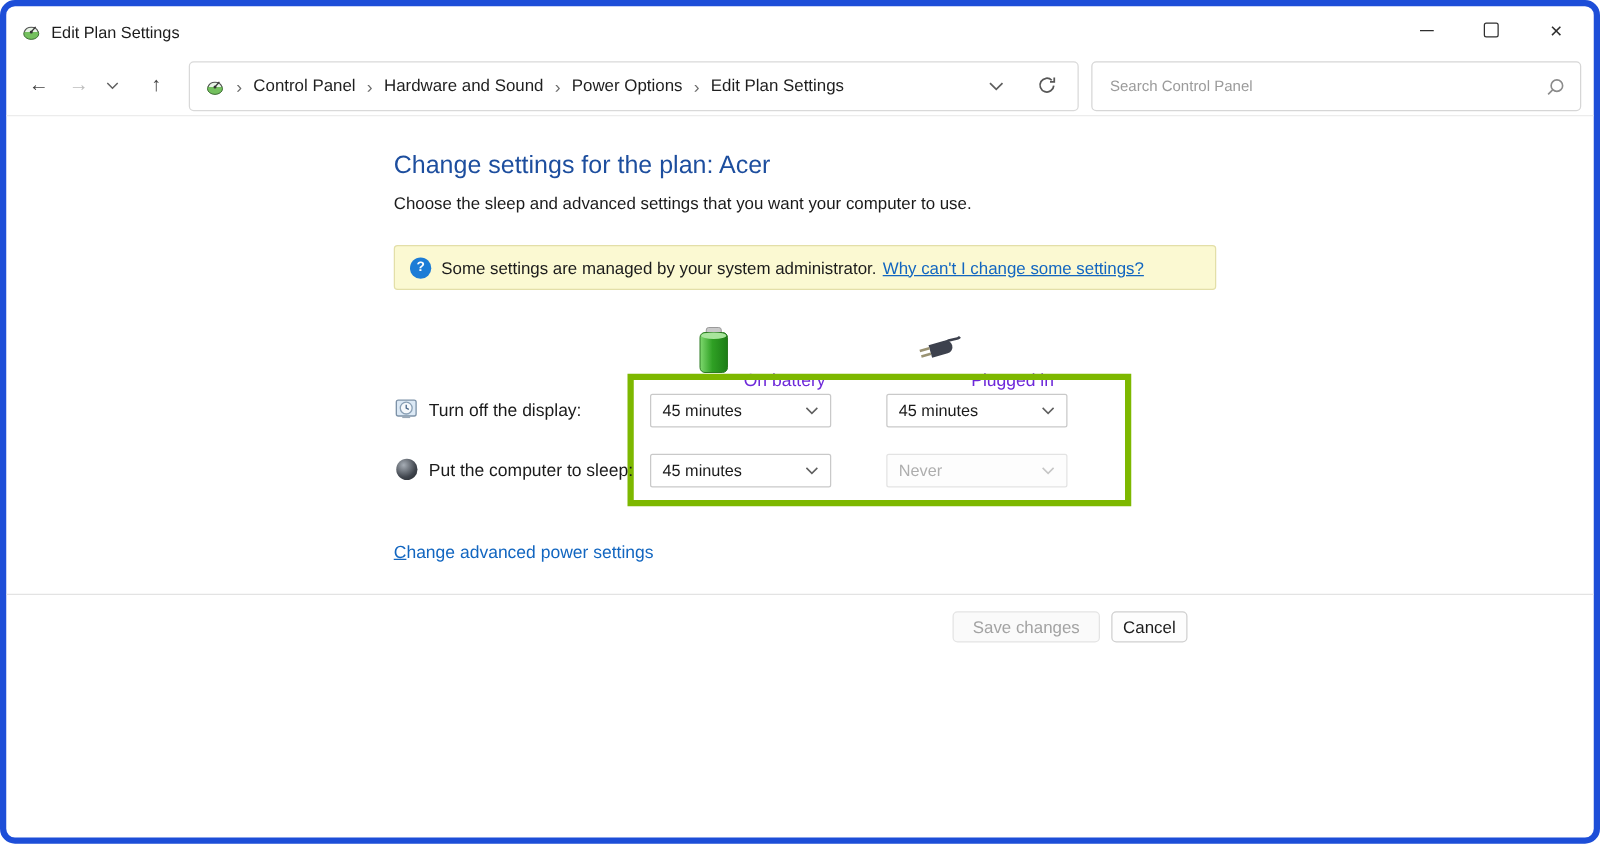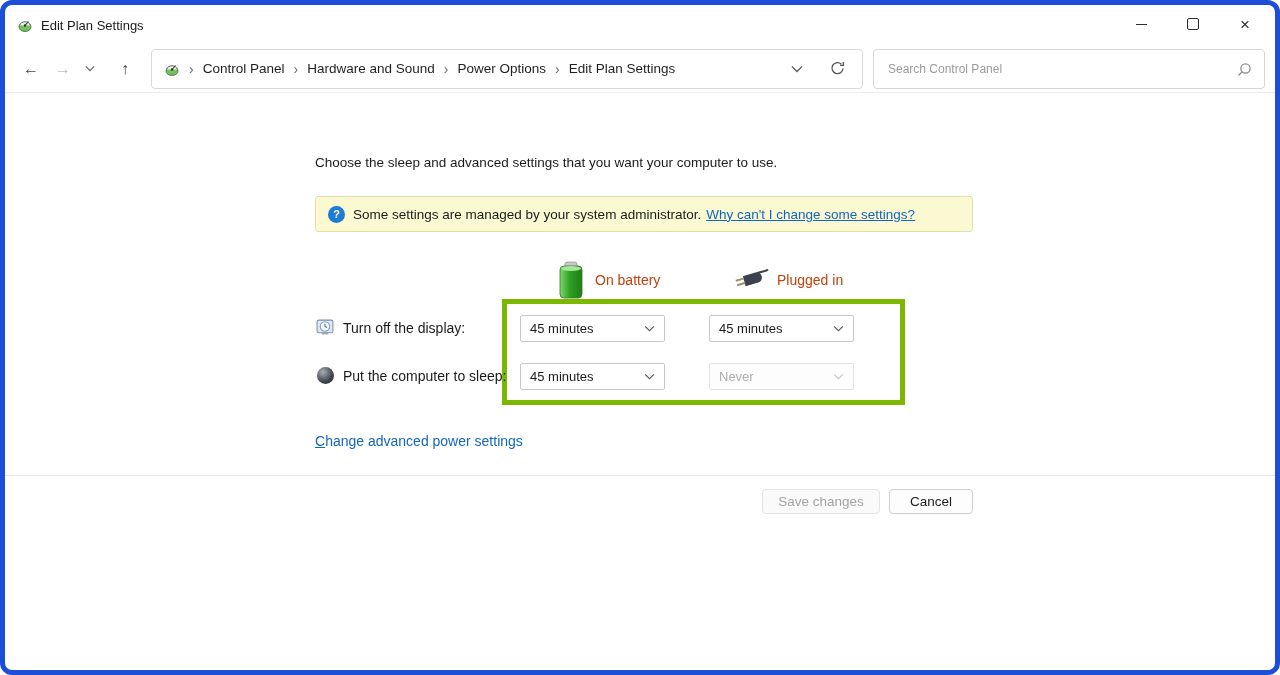--- a/index.html
+++ b/index.html
@@ -36,39 +36,39 @@
   .content{position:absolute;top:88px;left:0;right:0;bottom:0;}
   .abs{position:absolute;}
   .heading{left:310px;top:28px;font-size:20px;color:#1d4e9e;}
   .subtitle{left:310px;top:62px;font-size:13.5px;color:#1b1b1b;}
   .notice{left:310px;top:103px;width:658px;height:36px;background:#fbf9d2;border:1px solid #e3dfa8;
     border-radius:3px;display:flex;align-items:center;padding-left:12px;box-sizing:border-box;}
   .help-badge{width:17px;height:17px;border-radius:50%;background:#1c7cd6;color:#fff;font-size:11px;
     font-weight:bold;display:flex;align-items:center;justify-content:center;margin-right:8px;flex:none;}
   .notice-text{font-size:13.5px;color:#1b1b1b;}
   .notice-link{font-size:13.5px;color:#1266c0;text-decoration:underline;margin-left:5px;cursor:pointer;}
-  .col-head{font-size:14px;color:#c2410c;}
+  .col-head{font-size:14px;color:#6d28d9;margin-top:24px;}
   .highlight-box{left:497px;top:206px;width:403px;height:106px;border:5px solid #7db800;box-sizing:border-box;}
   .row-label{font-size:14px;color:#1b1b1b;}
   .sleep-icon{width:17px;height:17px;border-radius:50%;
     background:radial-gradient(circle at 35% 30%,#a6adb5,#40454d 60%,#23262b);}
   .dd{width:145px;height:27px;border:1px solid #c9c9c9;background:#fff;border-radius:2px;
     display:flex;align-items:center;box-sizing:border-box;}
   .dd-text{font-size:13px;color:#1b1b1b;padding-left:9px;flex:1;}
   .dd-chev{margin-right:9px;}
   .dd.disabled{border-color:#e3e3e3;background:#fdfdfd;}
   .dd.disabled .dd-text{color:#aeaeae;}
   .dd.disabled polyline{stroke:#c6c6c6;}
   .advanced-link{left:310px;top:340px;font-size:14px;color:#1266c0;cursor:pointer;}
   .advanced-link::first-letter{text-decoration:underline;}
   .footer-divider{left:0;right:0;top:382px;height:1px;background:#e3e3e3;}
   .btn{height:25px;border-radius:4px;font-size:13.5px;display:flex;align-items:center;
     justify-content:center;box-sizing:border-box;}
   .btn-save{left:757px;top:396px;width:118px;background:#fafafa;border:1px solid #e4e4e4;color:#a3a3a3;}
-  .btn-cancel{left:884px;top:396px;width:84px;background:#fdfdfd;border:1px solid #cfcfcf;color:#1b1b1b;}
+  .btn-cancel{left:884px;top:396px;width:61px;background:#fdfdfd;border:1px solid #cfcfcf;color:#1b1b1b;}
 </style>
 </head>
 <body>
 
 <div class="window">
 
   <div class="titlebar">
     <span class="app-icon">
       <svg viewBox="0 0 16 16" width="16" height="16">
         <ellipse cx="8" cy="10" rx="6" ry="4.5" fill="#74c05e" stroke="#3c6b33" stroke-width="0.8"></ellipse>
@@ -139,20 +139,21 @@
       <input type="text" placeholder="Search Control Panel" style="">
       <svg class="search-icon" width="16" height="16" viewBox="0 0 16 16">
         <circle cx="9.5" cy="6.5" r="4.6" fill="none" stroke="#8b8b8b" stroke-width="1.3"></circle>
         <line x1="6.1" y1="9.9" x2="2.5" y2="13.5" stroke="#8b8b8b" stroke-width="1.3"></line>
       </svg>
     </div>
   </div>
 
   <div class="content">
 
+    <div class="abs heading">Change settings for the plan: Acer</div>
     <div class="abs subtitle">Choose the sleep and advanced settings that you want your computer to use.</div>
 
     <div class="abs notice">
       <span class="help-badge">?</span>
       <span class="notice-text">Some settings are managed by your system administrator.</span>
       <span class="notice-link">Why can't I change some settings?</span>
     </div>
 
     <span class="abs" style="left:553px;top:168px;">
       <svg width="26" height="38" viewBox="0 0 26 38">

